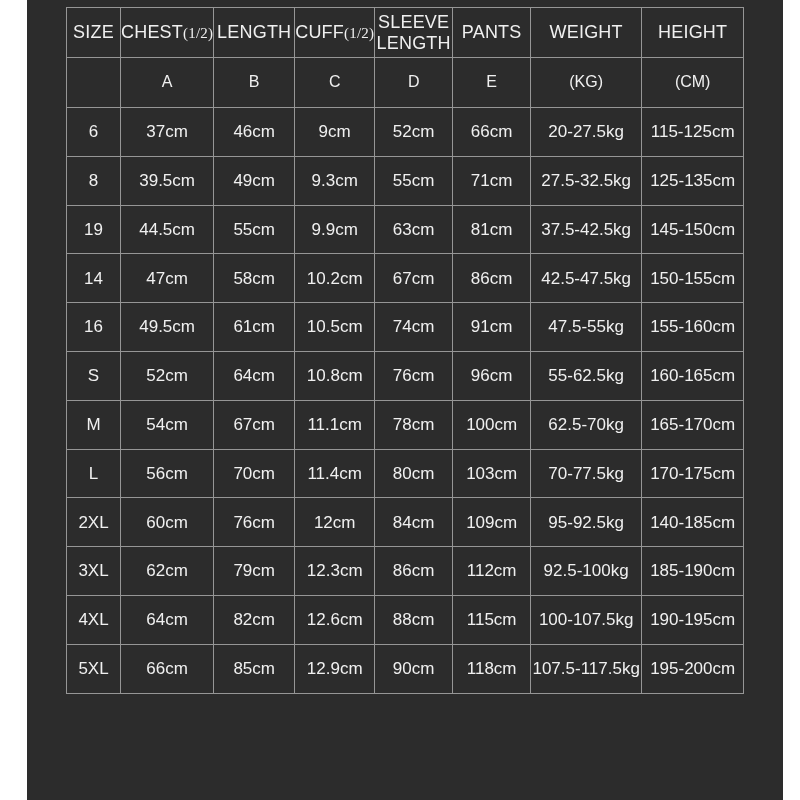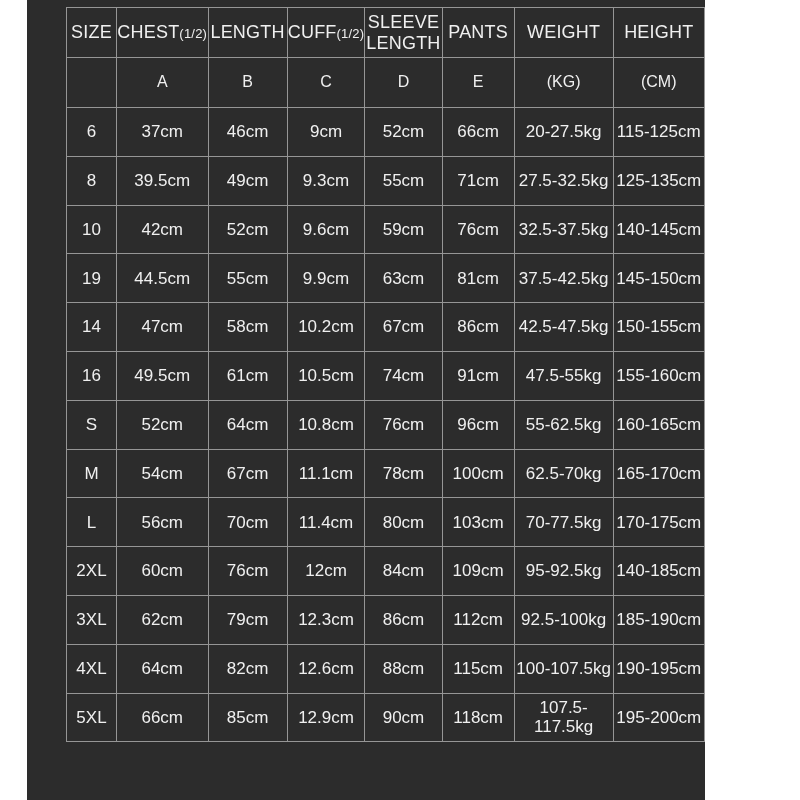--- a/index.html
+++ b/index.html
@@ -7,21 +7,21 @@
     padding: 0;
     width: 800px;
     height: 800px;
     background: #ffffff;
     font-family: "Liberation Sans", sans-serif;
   }
   .panel {
     position: absolute;
     left: 27px;
     top: 0;
-    width: 678px;
+    width: 756px;
     height: 800px;
     background: #2c2c2c;
     overflow: hidden;
   }
   table.size-chart {
     position: absolute;
     left: 39px;
     top: 7px;
     border-collapse: collapse;
     table-layout: fixed;
@@ -44,22 +44,23 @@
   }
   thead tr.sub-row th {
     height: 49px;
     font-size: 16px;
   }
   tbody td {
     height: 47.8px;
     font-size: 17px;
   }
   .hdr-small {
-    font-size: 13px;
+    font-size: 15px;
     vertical-align: baseline;
+    font-family: Liberation Serif, serif;
   }
 </style>
 </head>
 <body>
 
 <div class="panel">
   <table class="size-chart">
     <colgroup>
       <col style="width:54px">
       <col style="width:92px">
@@ -107,30 +108,20 @@
           <td>8</td>
           <td>39.5cm</td>
           <td>49cm</td>
           <td>9.3cm</td>
           <td>55cm</td>
           <td>71cm</td>
           <td>27.5-32.5kg</td>
           <td>125-135cm</td>
         </tr>
         <tr>
-          <td>10</td>
-          <td>42cm</td>
-          <td>52cm</td>
-          <td>9.6cm</td>
-          <td>59cm</td>
-          <td>76cm</td>
-          <td>32.5-37.5kg</td>
-          <td>140-145cm</td>
-        </tr>
-        <tr>
           <td>19</td>
           <td>44.5cm</td>
           <td>55cm</td>
           <td>9.9cm</td>
           <td>63cm</td>
           <td>81cm</td>
           <td>37.5-42.5kg</td>
           <td>145-150cm</td>
         </tr>
         <tr>

